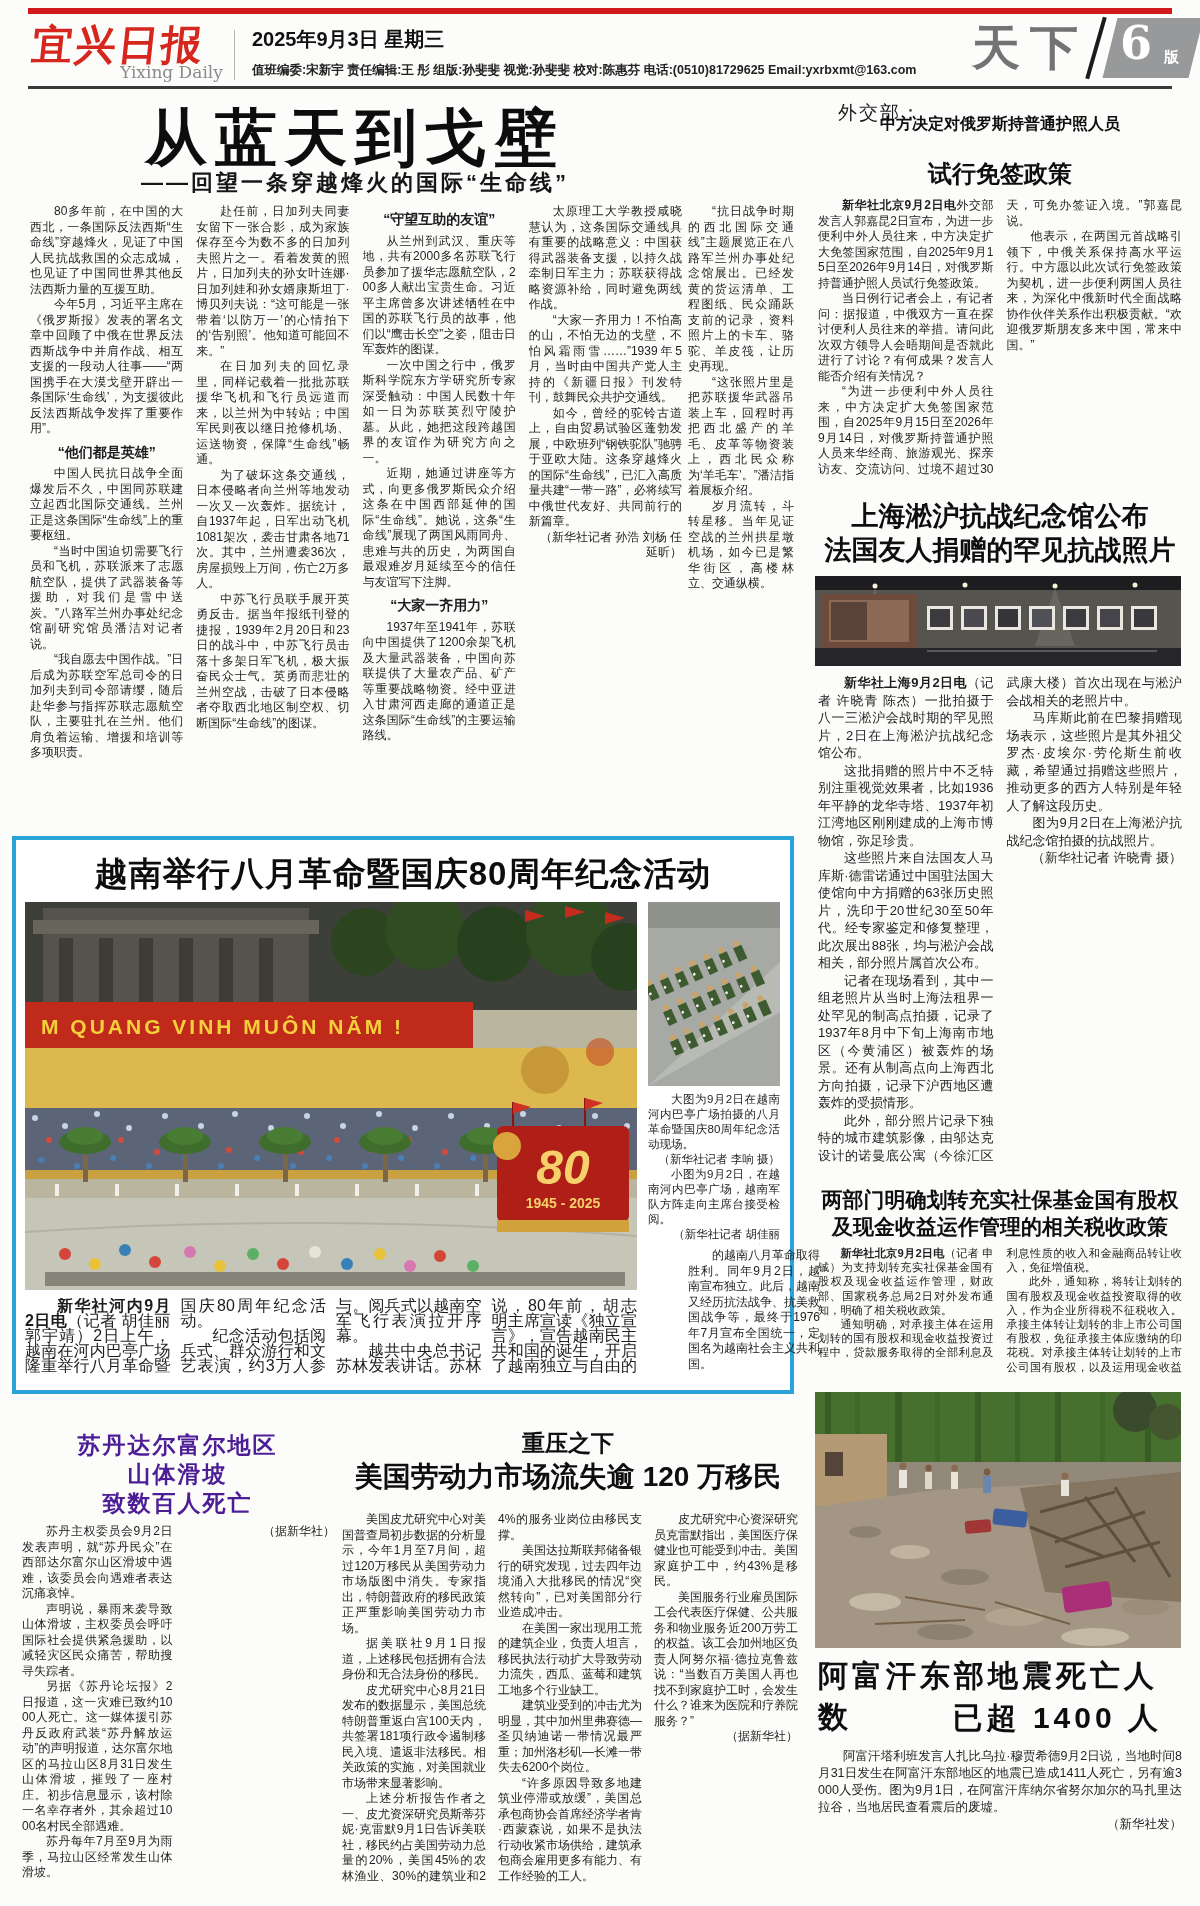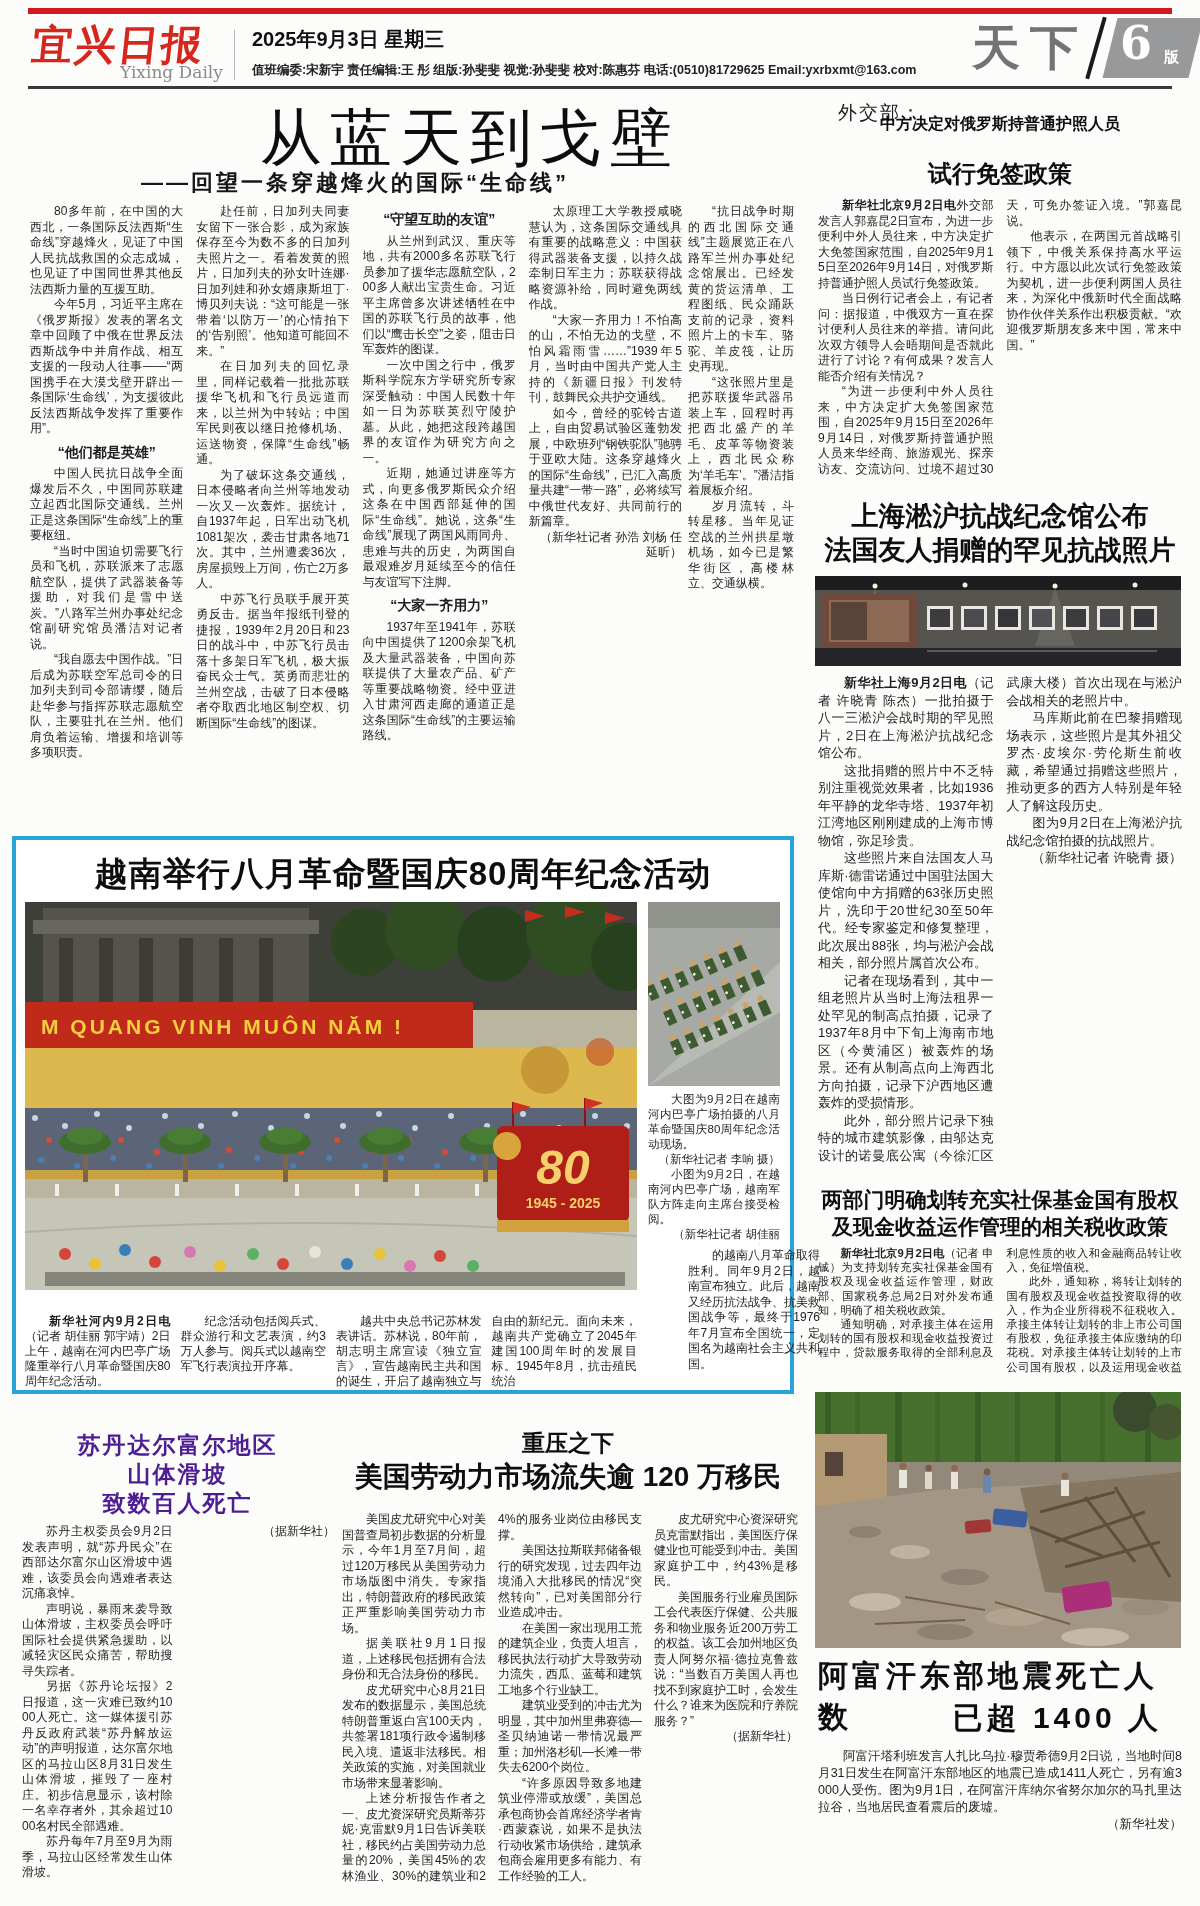--- a/index.html
+++ b/index.html
@@ -21,21 +21,21 @@
   .page-box{left:1110px;top:18px;width:86px;height:60px;background:#97999b;transform:skewX(-14deg);}
   .page-num{left:1120px;top:16px;font-family:"DejaVu Serif",serif;font-weight:bold;font-size:46px;color:#fff;}
   .page-ban{left:1164px;top:48px;font-size:15px;font-weight:bold;color:#fff;}
   
   .bt p{margin:0;text-indent:2em;}
   .bt{font-size:12px;line-height:15.5px;text-align:justify;word-break:break-all;color:#1d1d1d;overflow:hidden;}
   .bt p.subhead{text-align:center;font-weight:bold;font-size:14px;text-indent:0;margin:8px 0 6px;}
   .bt p.attr-line{text-align:right;text-indent:0;}
   .byline-lead{font-weight:bold;}
   
-  .main-title{left:30px;top:96px;width:650px;text-align:right;font-size:62px;font-weight:400;
+  .main-title{left:30px;top:96px;width:650px;text-align:center;font-size:62px;font-weight:700;
       color:#0d0d0d;letter-spacing:8px;}
   .main-sub{left:30px;top:168px;width:650px;text-align:center;font-size:22px;font-weight:600;
       color:#161616;letter-spacing:3px;}
   .mcols{left:30px;top:204px;width:652px;height:588px;display:flex;gap:13px;}
   .mcol{width:154px;height:588px;overflow:hidden;}
   .sidecol{left:688px;top:204px;width:106px;height:588px;}
   
   .mfa-kicker{left:838px;top:100px;font-size:19px;color:#1a1a1a;letter-spacing:2px;}
   .rt1{left:815px;width:370px;text-align:center;font-weight:900;color:#0e0e0e;}
   .mfa-t1{top:114px;font-size:16px;}
@@ -55,21 +55,21 @@
   .af-t2{left:818px;top:1698px;width:344px;text-align:right;font-size:30px;font-weight:900;letter-spacing:4px;color:#0e0e0e;}
   .af-body{left:818px;top:1748px;width:364px;height:90px;font-size:12.5px;line-height:17px;}
   
   .vbox{left:12px;top:836px;width:782px;height:558px;border:4px solid #2aa3d9;background:#fff;box-sizing:border-box;}
   .v-title{left:20px;top:852px;width:766px;text-align:center;font-size:33px;font-weight:900;color:#0d0d0d;letter-spacing:1px;}
   .v-big{left:25px;top:902px;width:612px;height:388px;}
   .v-small{left:648px;top:902px;width:132px;height:184px;}
   .v-cap{left:648px;top:1092px;width:132px;height:152px;font-size:11.5px;line-height:15px;}
   .v-cont{left:648px;top:1248px;width:132px;height:136px;font-size:12px;line-height:15.5px;margin-left:40px;}
   .v-bottom{left:25px;top:1298px;width:612px;height:88px;column-count:4;column-gap:10px;column-fill:auto;
-      font-size:12px;line-height:15px;margin-top:16px;}
+      font-size:16px;line-height:15px;}
   
   .sd-t{left:20px;width:315px;text-align:center;font-weight:900;font-size:23px;color:#4c1d95;letter-spacing:2px;}
   .sd-t1{top:1430px;} .sd-t2{top:1459px;} .sd-t3{top:1488px;}
   .sd-body{left:22px;top:1524px;width:313px;height:360px;column-count:2;column-gap:12px;column-fill:auto;}
   .us-t1{left:340px;top:1428px;width:456px;text-align:center;font-size:23px;font-weight:900;color:#0e0e0e;}
   .us-t2{left:340px;top:1458px;width:456px;text-align:center;font-size:28px;font-weight:900;color:#0e0e0e;}
   .us-body{left:342px;top:1512px;width:456px;height:372px;column-count:3;column-gap:12px;column-fill:auto;}
   svg text{font-family:"Liberation Sans","DejaVu Sans",sans-serif;}
 </style>
 </head>

